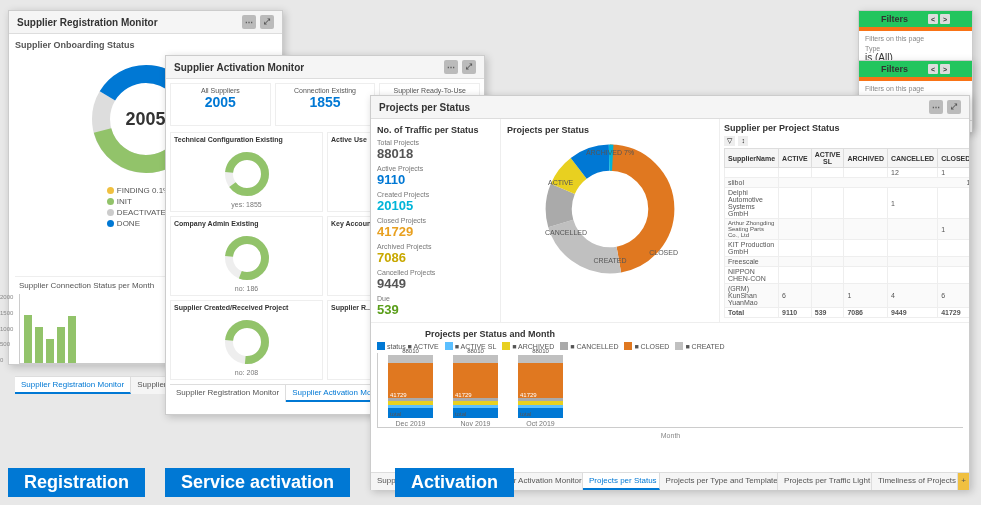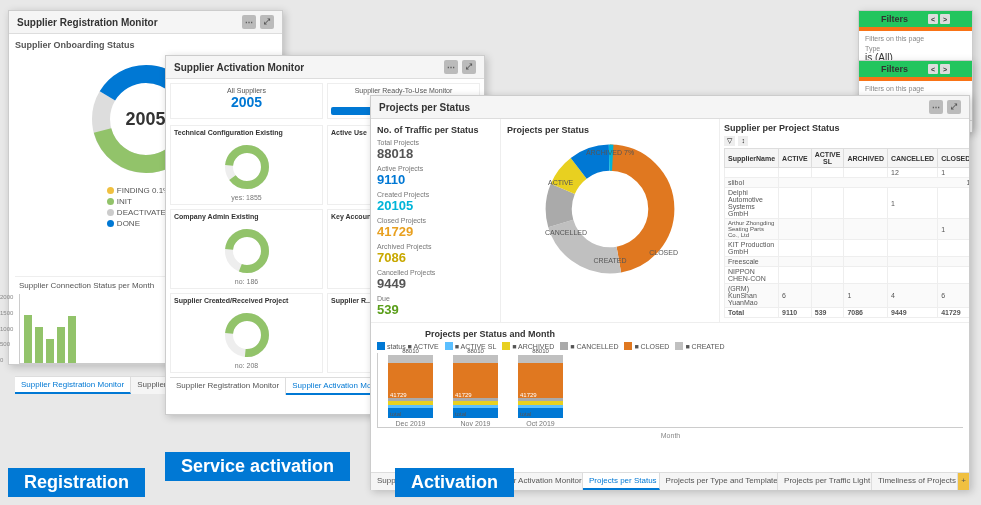--- a/index.html
+++ b/index.html
@@ -417,21 +417,21 @@
     .badge-registration {
       background: #0078d4;
       position: absolute;
       bottom: 8px;
       left: 8px;
     }
 
     .badge-activation {
       background: #0078d4;
       position: absolute;
-      bottom: 24px;
+      bottom: 8px;
       left: 165px;
       text-align: right;
     }
 
     .badge-activities {
       background: #0078d4;
       position: absolute;
       bottom: 8px;
       left: 395px;
     }
@@ -613,20 +613,24 @@
       <div class="panel-icon">⋯</div>
       <div class="panel-icon">⤢</div>
     </div>
   </div>
   <div class="act-content">
 
     <div class="act-metrics">
       <div class="act-metric-box">
         <div class="act-metric-label">All Suppliers</div>
         <div class="act-metric-value">2005</div>
+      </div>
+      <div class="act-metric-box">
+        <div class="act-metric-label">Connection Existing</div>
+        <div class="act-metric-value">1855</div>
       </div>
       <div class="act-metric-box">
         <div class="act-metric-label">Supplier Ready-To-Use Monitor</div>
         <div style="font-size:8px;color:#555;margin-top:2px;">100%</div>
         <div class="act-progress">
           <div class="act-progress-bar" style="width:100%;background:#0078d4;"></div>
         </div>
       </div>
     </div>
 

